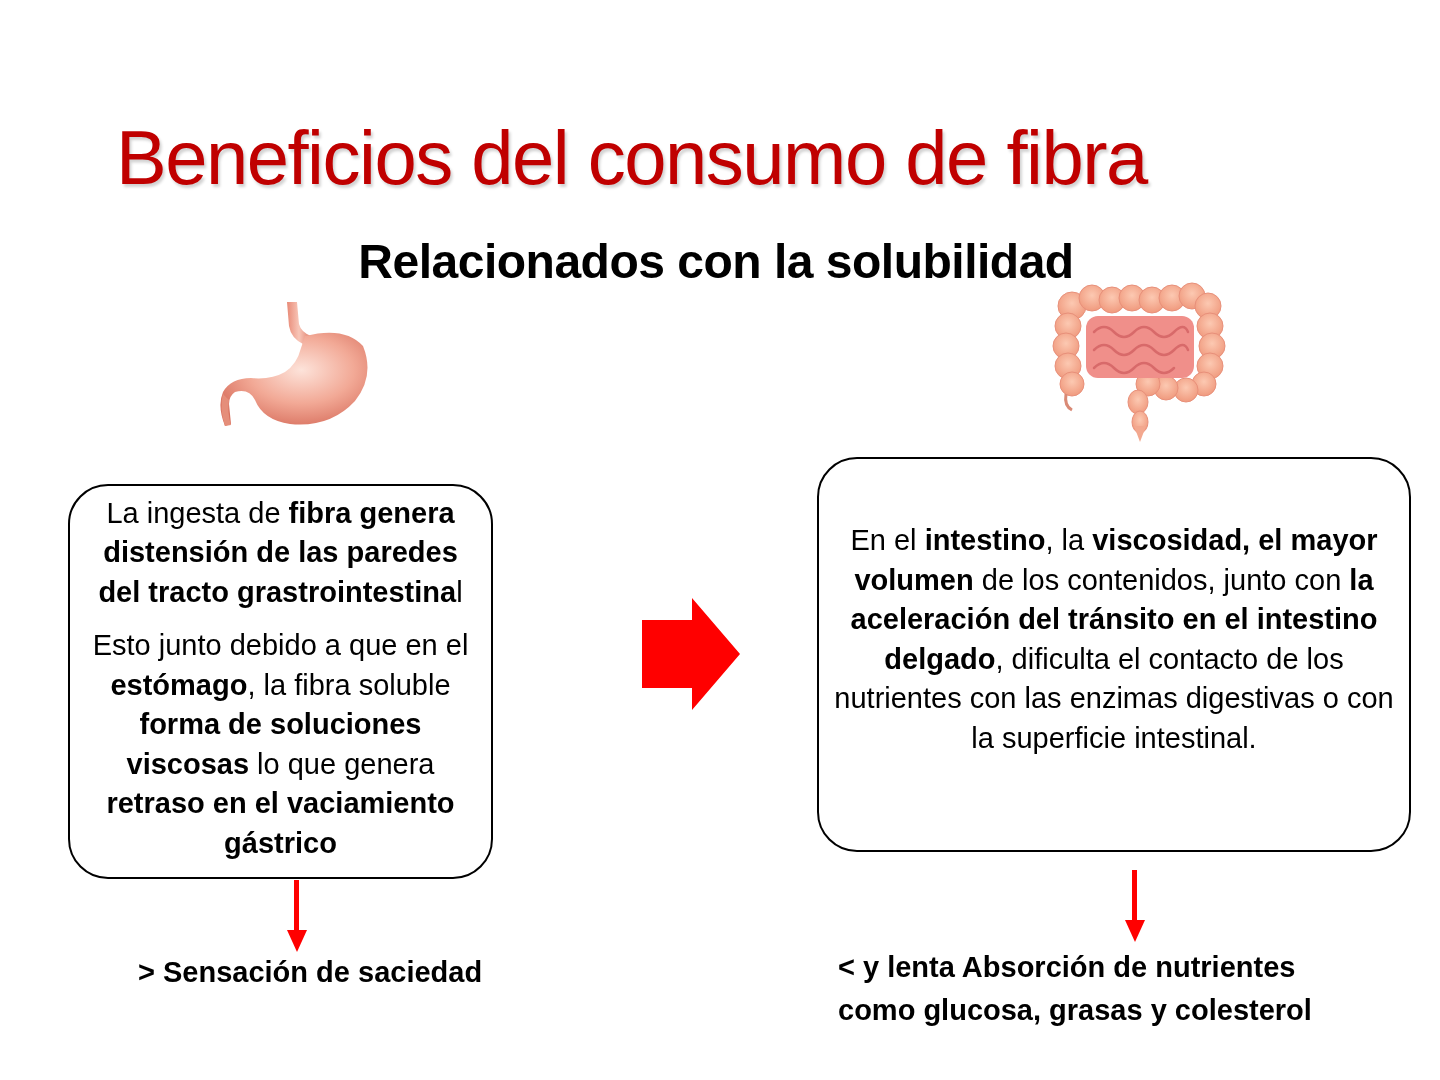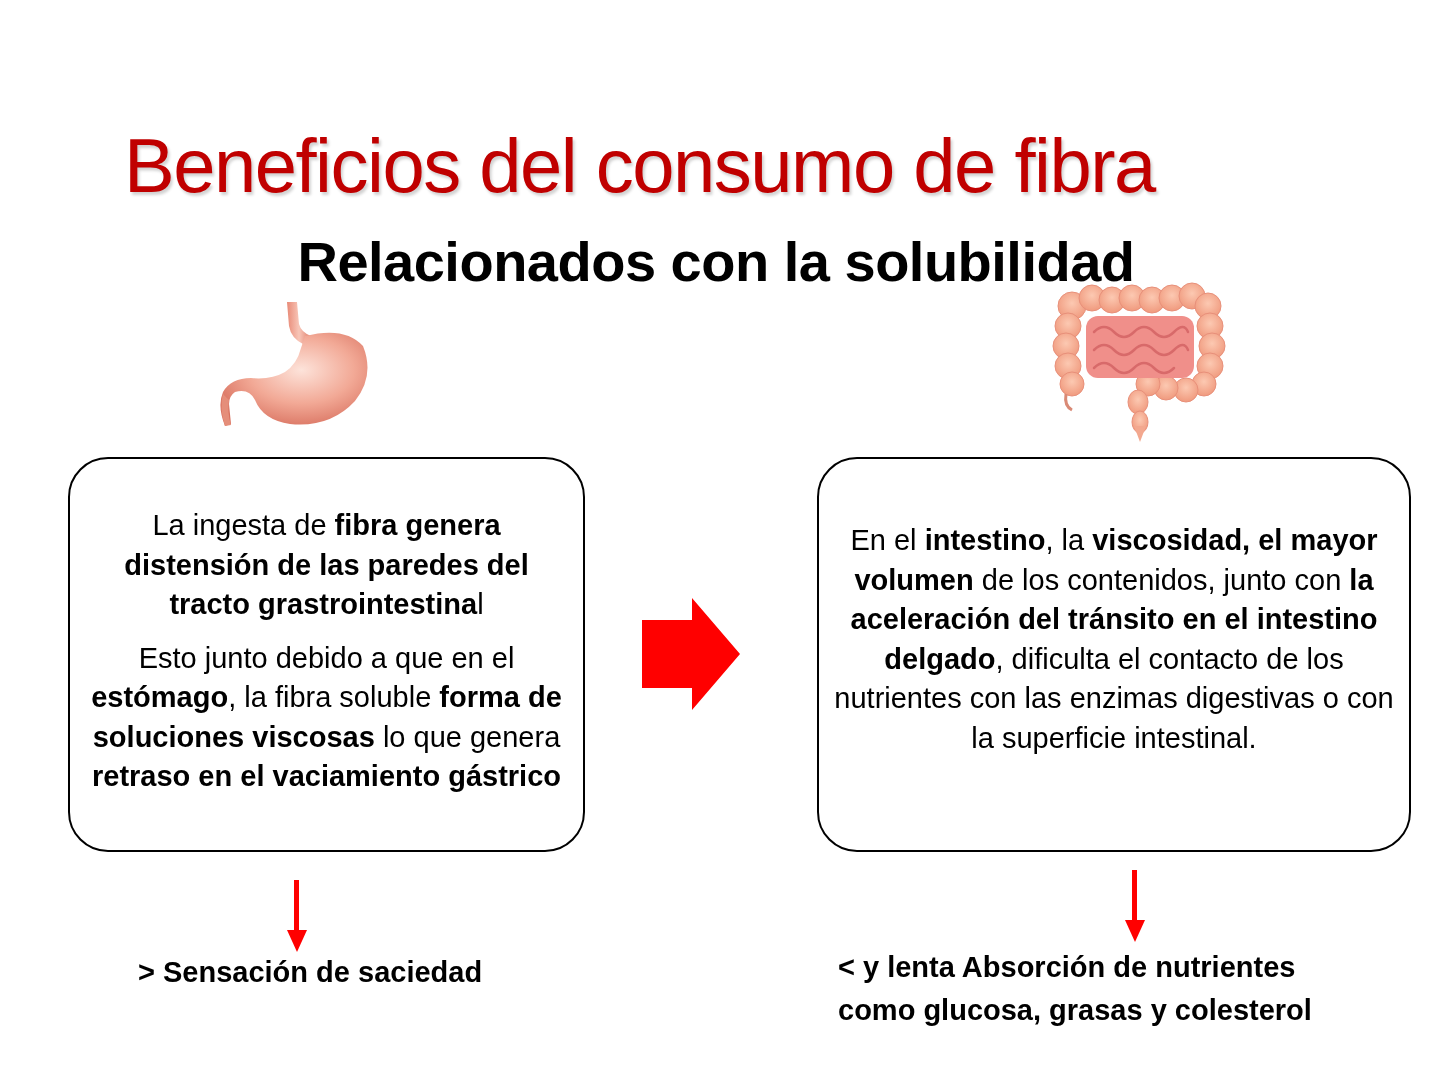--- a/index.html
+++ b/index.html
@@ -19,30 +19,30 @@
       position: absolute;
       left: 116px;
       top: 112px;
       font-size: 76px;
       line-height: 92px;
       color: #c00000;
       letter-spacing: -1.5px;
       white-space: nowrap;
       text-shadow: 2px 3px 3px rgba(0,0,0,0.18);
       font-weight: normal;
-      margin: 8px;
+      margin: 0;
       text-align: center;
     }
     .slide-subtitle {
       position: absolute;
       left: 0;
       width: 1432px;
       top: 232px;
       text-align: center;
-      font-size: 56px;
+      font-size: 48px;
       line-height: 60px;
       font-weight: bold;
       margin: 0;
       letter-spacing: -0.5px;
     }
     .illustration {
       position: absolute;
     }
     .stomach { left: 215px; top: 296px; width: 160px; height: 140px; }
     .intestine { left: 1050px; top: 276px; width: 180px; height: 170px; }
@@ -54,21 +54,21 @@
       box-sizing: border-box;
       display: flex;
       flex-direction: column;
       justify-content: center;
       align-items: center;
       text-align: center;
       font-size: 29px;
       line-height: 39.5px;
     }
     .box-left {
-      left: 68px; top: 457px; width: 517px; height: 395px;
+      left: 68px; top: 484px; width: 425px; height: 395px;
       padding: 10px 18px 16px 18px;
     }
     .box-right {
       left: 817px; top: 457px; width: 594px; height: 395px;
       padding: 10px 14px 40px 14px;
     }
     .box p { margin: 0; }
     .box p + p { margin-top: 14px; }
     .b { font-weight: bold; }
     .u { text-decoration-thickness: 2px; text-underline-offset: 4px; margin-top: 35px; }

